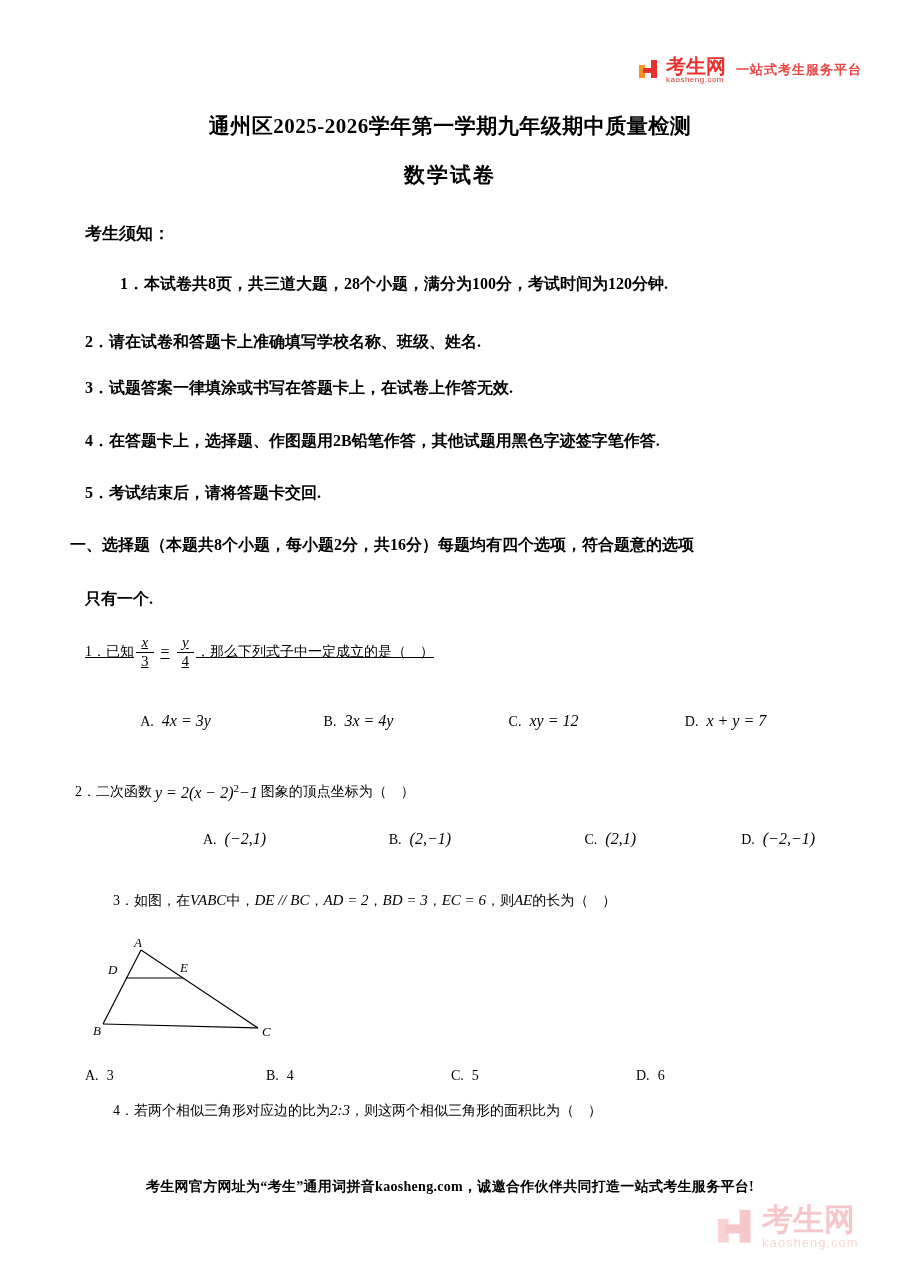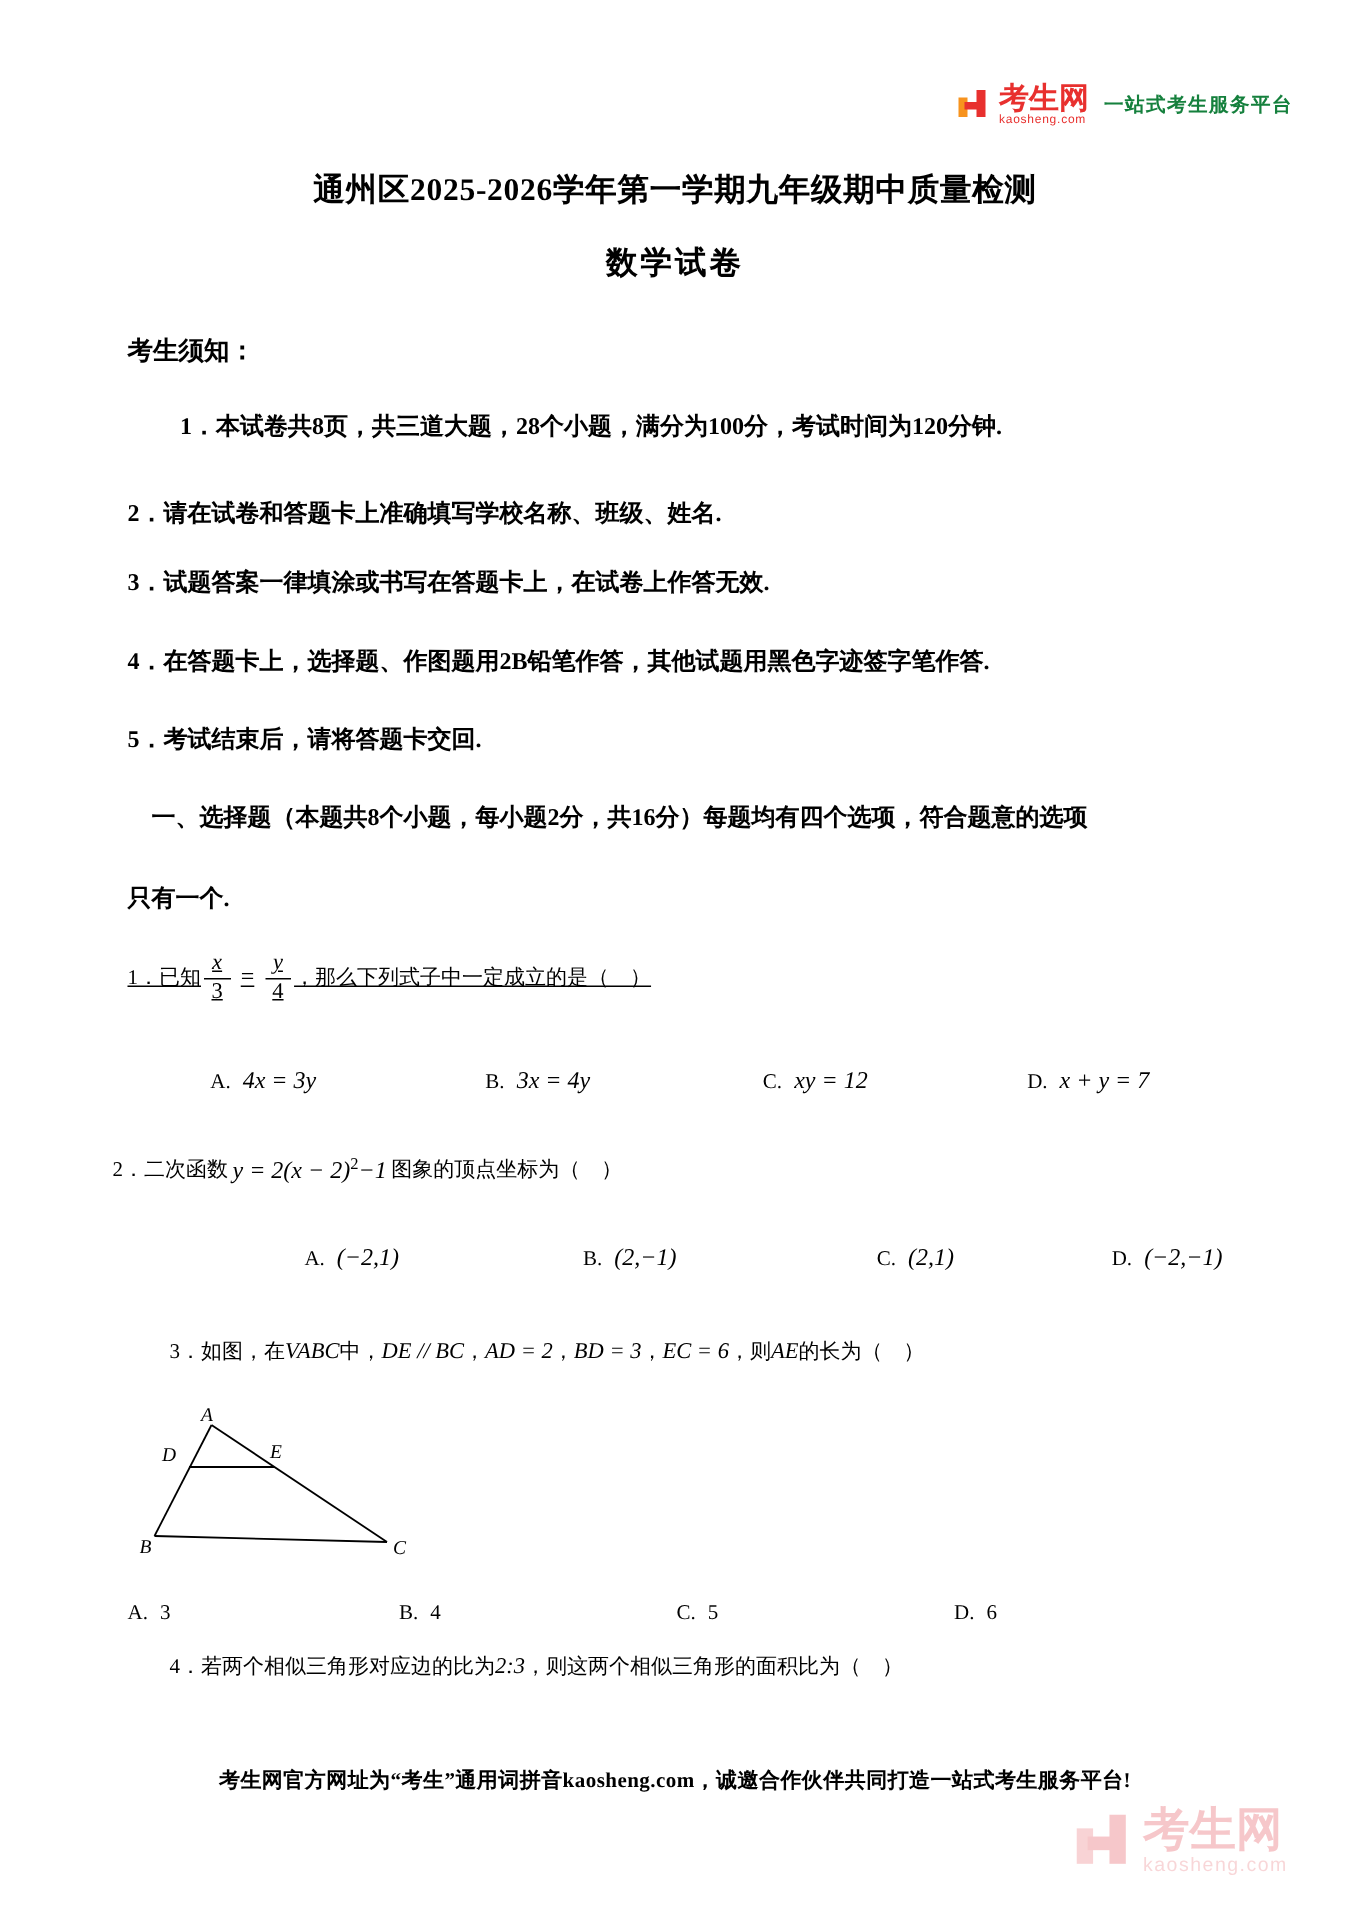--- a/index.html
+++ b/index.html
@@ -8,21 +8,21 @@
     width:900px; height:1273px; position:relative; overflow:hidden;
     font-family:"Liberation Serif", serif; color:#000;
   }
   .abs { position:absolute; }
   .center { left:0; right:0; text-align:center; }
 
   
   .logo { display:flex; align-items:center; gap:6px; }
   .logo-brand { color:#e8302e; font-weight:bold; font-size:20px; line-height:1; font-family:"Liberation Sans", sans-serif; }
   .logo-domain { color:#e8302e; font-size:8px; line-height:1.1; letter-spacing:.5px; font-family:"Liberation Sans", sans-serif; }
-  .logo-tagline { color:#15803d; font-weight:bold; font-size:13px; margin-left:4px; letter-spacing:1px;text-align:right; }
+  .logo-tagline { color:#ef4444; font-weight:bold; font-size:13px; margin-left:4px; letter-spacing:1px;text-align:right; }
 
   
   .title { font-size:21px; font-weight:bold; letter-spacing:.5px; }
   .subtitle { font-size:21px; font-weight:bold; letter-spacing:2px; }
 
   
   .notice-heading { font-size:17px; font-weight:bold; }
   .notice-item { font-size:16px; font-weight:bold; white-space:nowrap; }
   .section-line { font-size:16px; font-weight:bold; white-space:nowrap; }
 
@@ -77,21 +77,21 @@
 <div class="abs center title" style="top:112px;">通州区2025-2026学年第一学期九年级期中质量检测</div>
 <div class="abs center subtitle" style="top:161px;">数学试卷</div>
 
 <div class="abs notice-heading" style="top:222px; left:85px;">考生须知：</div>
 <div class="abs notice-item" style="top:274px; left:85px;margin-left:35px;">1．本试卷共8页，共三道大题，28个小题，满分为100分，考试时间为120分钟.</div>
 <div class="abs notice-item" style="top:332px; left:85px;">2．请在试卷和答题卡上准确填写学校名称、班级、姓名.</div>
 <div class="abs notice-item" style="top:378px; left:85px;">3．试题答案一律填涂或书写在答题卡上，在试卷上作答无效.</div>
 <div class="abs notice-item" style="top:431px; left:85px;">4．在答题卡上，选择题、作图题用2B铅笔作答，其他试题用黑色字迹签字笔作答.</div>
 <div class="abs notice-item" style="top:483px; left:85px;">5．考试结束后，请将答题卡交回.</div>
 
-<div class="abs section-line" style="top:535px; left:101px;">一、选择题（本题共8个小题，每小题2分，共16分）每题均有四个选项，符合题意的选项</div>
+<div class="abs section-line" style="top:535px; left:70px;">一、选择题（本题共8个小题，每小题2分，共16分）每题均有四个选项，符合题意的选项</div>
 <div class="abs section-line" style="top:589px; left:85px;">只有一个.</div>
 
 <div class="abs q-flex" style="top:630px; left:85px; height:44px;text-decoration:underline;">
   <span class="q-text">1．已知</span>
   <span class="frac">
     <span class="num">x</span>
     <span class="den">3</span>
   </span>
   <span class="math eq">=</span>
   <span class="frac">
@@ -103,21 +103,21 @@
 
 <div class="abs options-row" style="top:712px; left:85px;text-align:center;">
   <span class="opt"><span class="opt-label">A.</span><span class="opt-math">4x = 3y</span></span>
   <span class="opt"><span class="opt-label">B.</span><span class="opt-math">3x = 4y</span></span>
   <span class="opt"><span class="opt-label">C.</span><span class="opt-math">xy = 12</span></span>
   <span class="opt"><span class="opt-label">D.</span><span class="opt-math">x + y = 7</span></span>
 </div>
 
 <div class="abs q-flex" style="top:770px; left:75px;">
   <span class="q-text">2．二次函数</span>
-  <span class="math" style="margin:0 3px;"><span>y = 2(x − 2)</span><sup class="pow">2</sup><span>−1</span></span>
+  <span class="math" style="margin:12px 3px;"><span>y = 2(x − 2)</span><sup class="pow">2</sup><span>−1</span></span>
   <span class="q-text">图象的顶点坐标为（　）</span>
 </div>
 
 <div class="abs options-row" style="top:830px; left:85px;text-align:right;">
   <span class="opt"><span class="opt-label">A.</span><span class="opt-math">(−2,1)</span></span>
   <span class="opt"><span class="opt-label">B.</span><span class="opt-math">(2,−1)</span></span>
   <span class="opt"><span class="opt-label">C.</span><span class="opt-math">(2,1)</span></span>
   <span class="opt"><span class="opt-label">D.</span><span class="opt-math">(−2,−1)</span></span>
 </div>
 

